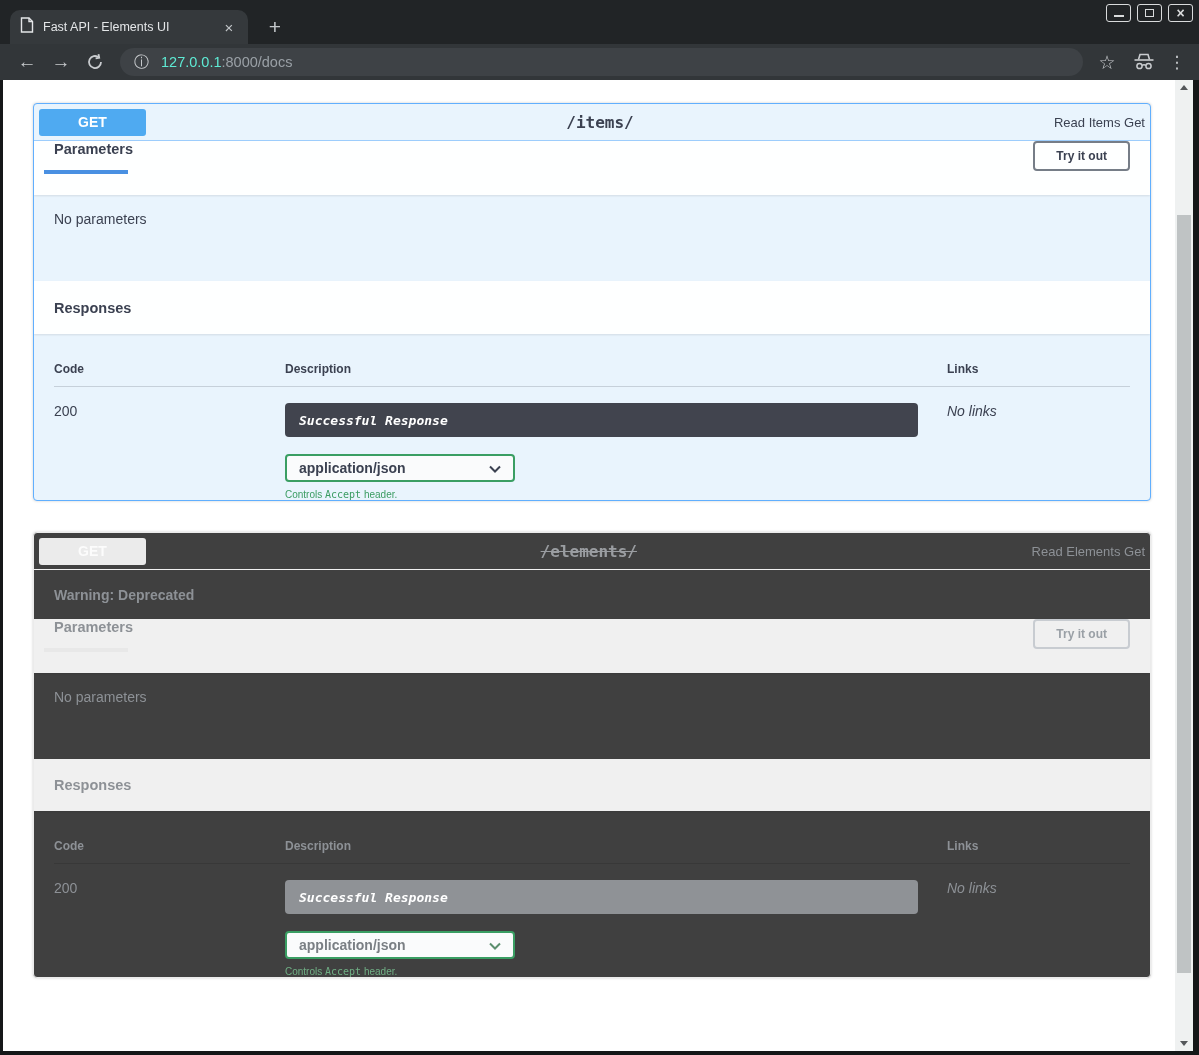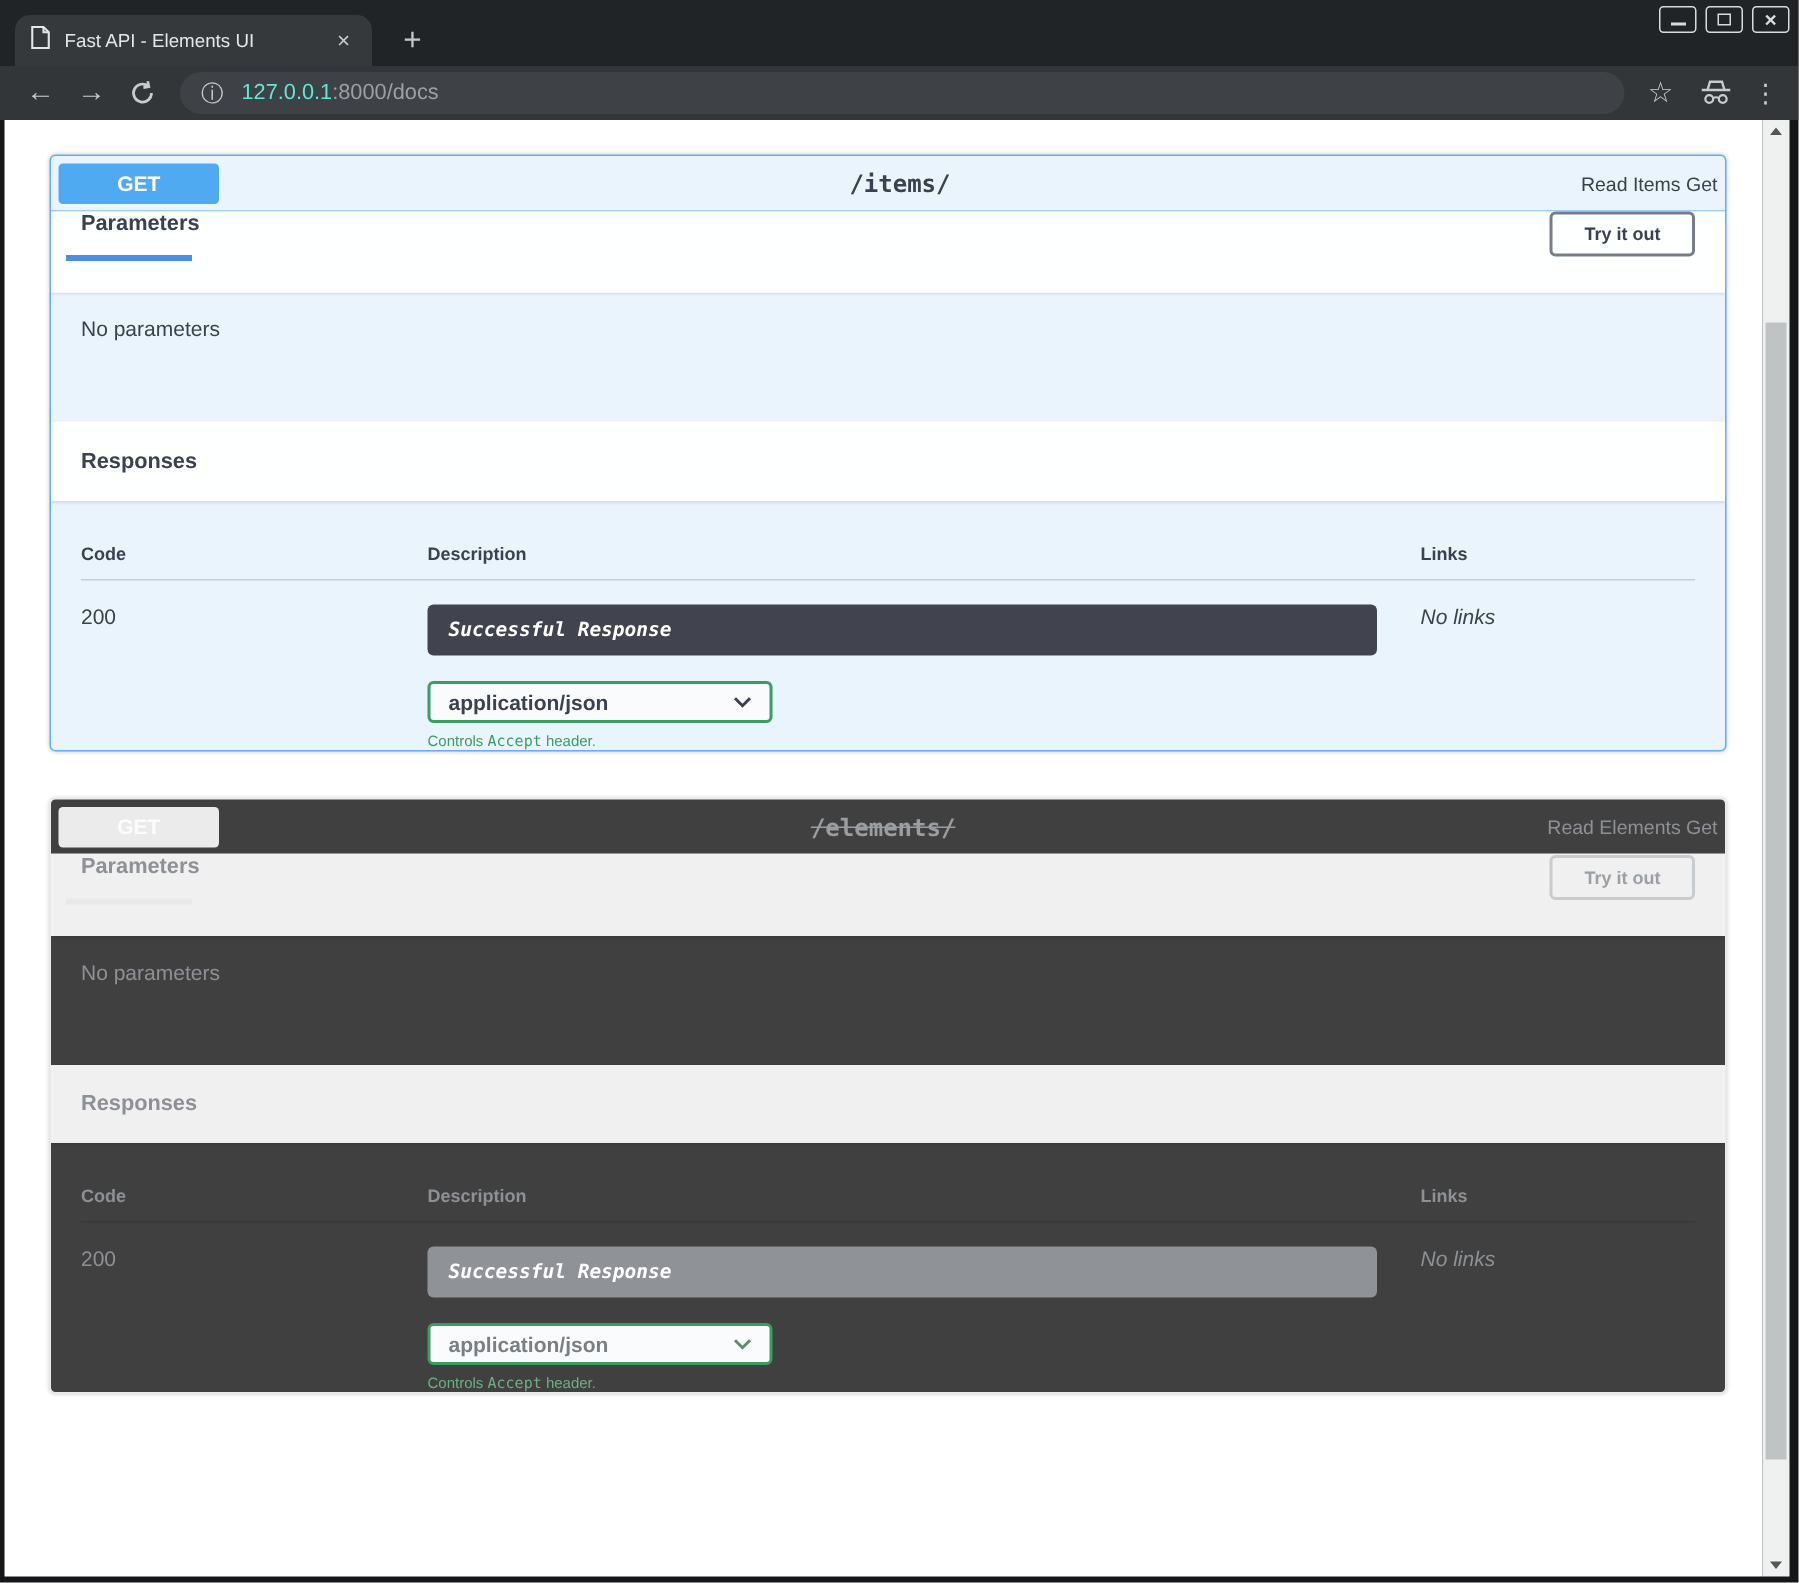--- a/index.html
+++ b/index.html
@@ -225,20 +225,21 @@
       </div>
     </div>
   </div>
 
   <div class="opblock deprecated">
     <div class="opblock-summary">
       <span class="method-badge">GET</span>
       <span class="op-path">/elements/</span>
       <span class="op-desc">Read Elements Get</span>
     </div>
+    <div class="dep-warning">Warning: Deprecated</div>
     <div class="section-header">
       <span class="param-tab">Parameters</span>
       <button class="try-btn">Try it out</button>
     </div>
     <div class="params-body">
       <span>No parameters</span>
     </div>
     <div class="responses-bar">
       <span>Responses</span>
     </div>

